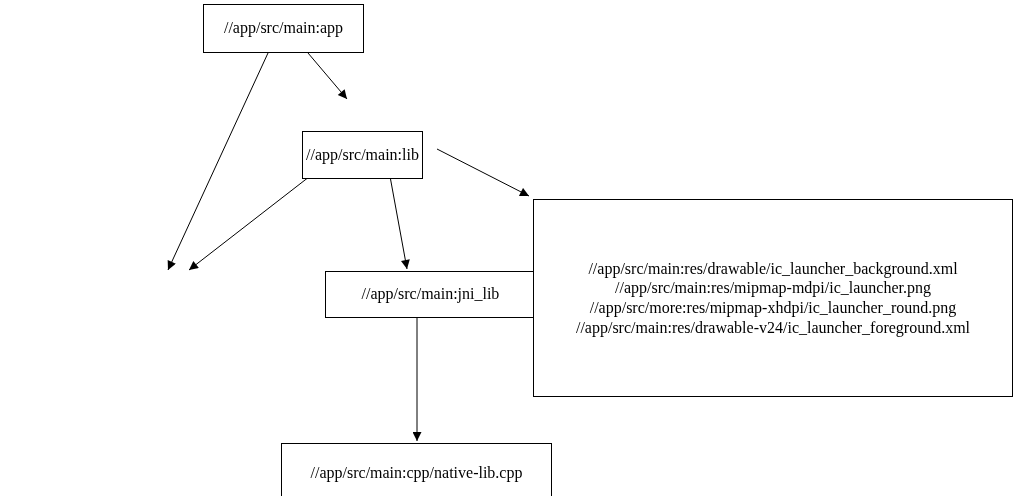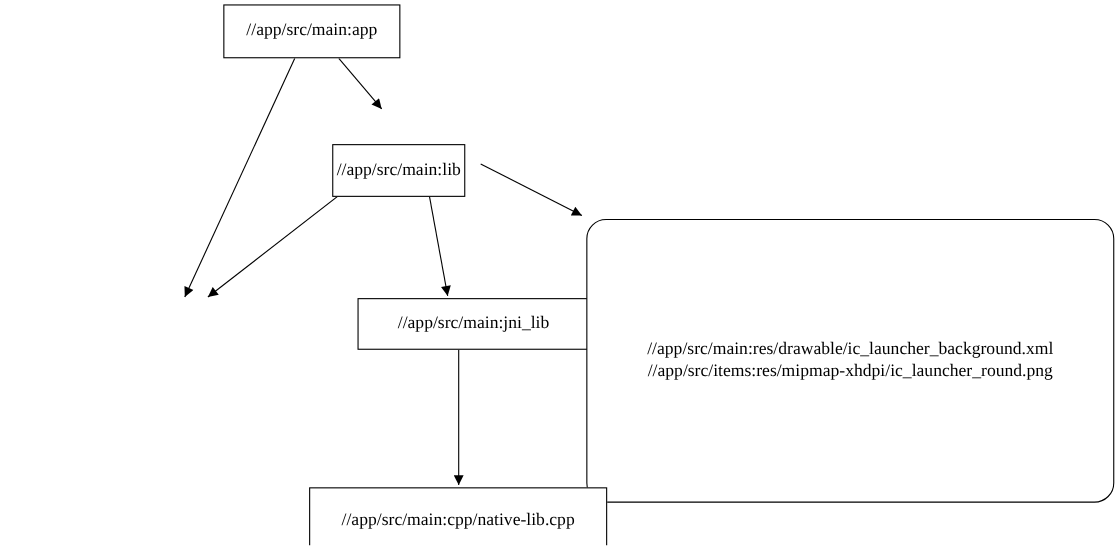--- a/index.html
+++ b/index.html
@@ -32,21 +32,21 @@
   }
   .node.multiline {
     flex-direction: column;
     justify-content: center;
     line-height: 19.6px;
   }
   #node-app      { left: 203px; top: 4px;   width: 161px; height: 49px; }
   #node-lib      { left: 302px; top: 101px; width: 121px; height: 48px; margin-top: 30px; }
   #node-manifest { left: 5px;   top: 272px; width: 296px; height: 50px; }
   #node-jni      { left: 325px; top: 271px; width: 211px; height: 47px; }
-  #node-res      { left: 533px; top: 199px; width: 480px; height: 258px; border-radius: 18px; }
+  #node-res      { left: 533px; top: 199px; width: 480px; height: 198px; }
   #node-cpp      { left: 281px; top: 443px; width: 271px; height: 60px; }
 </style>
 </head>
 <body>
 
 <div class="canvas">
 
   <svg class="edges" viewBox="0 0 1018 496" xmlns="http://www.w3.org/2000/svg">
     <defs>
       <marker id="arrow" viewBox="0 0 10 10" refX="10" refY="5" markerWidth="12" markerHeight="9" orient="auto">
@@ -69,20 +69,22 @@
     <span>//app/src/main:lib</span>
   </div>
 
 
   <div id="node-jni" class="node">
     <span>//app/src/main:jni_lib</span>
   </div>
 
   <div id="node-res" class="node multiline">
     <div>//app/src/main:res/drawable/ic_launcher_background.xml</div>
-    <div>//app/src/items:res/mipmap-xhdpi/ic_launcher_round.png</div>
+    <div>//app/src/main:res/mipmap-mdpi/ic_launcher.png</div>
+    <div>//app/src/more:res/mipmap-xhdpi/ic_launcher_round.png</div>
+    <div>//app/src/main:res/drawable-v24/ic_launcher_foreground.xml</div>
   </div>
 
   <div id="node-cpp" class="node">
     <span>//app/src/main:cpp/native-lib.cpp</span>
   </div>
 
 </div>
 
 </body></html>

